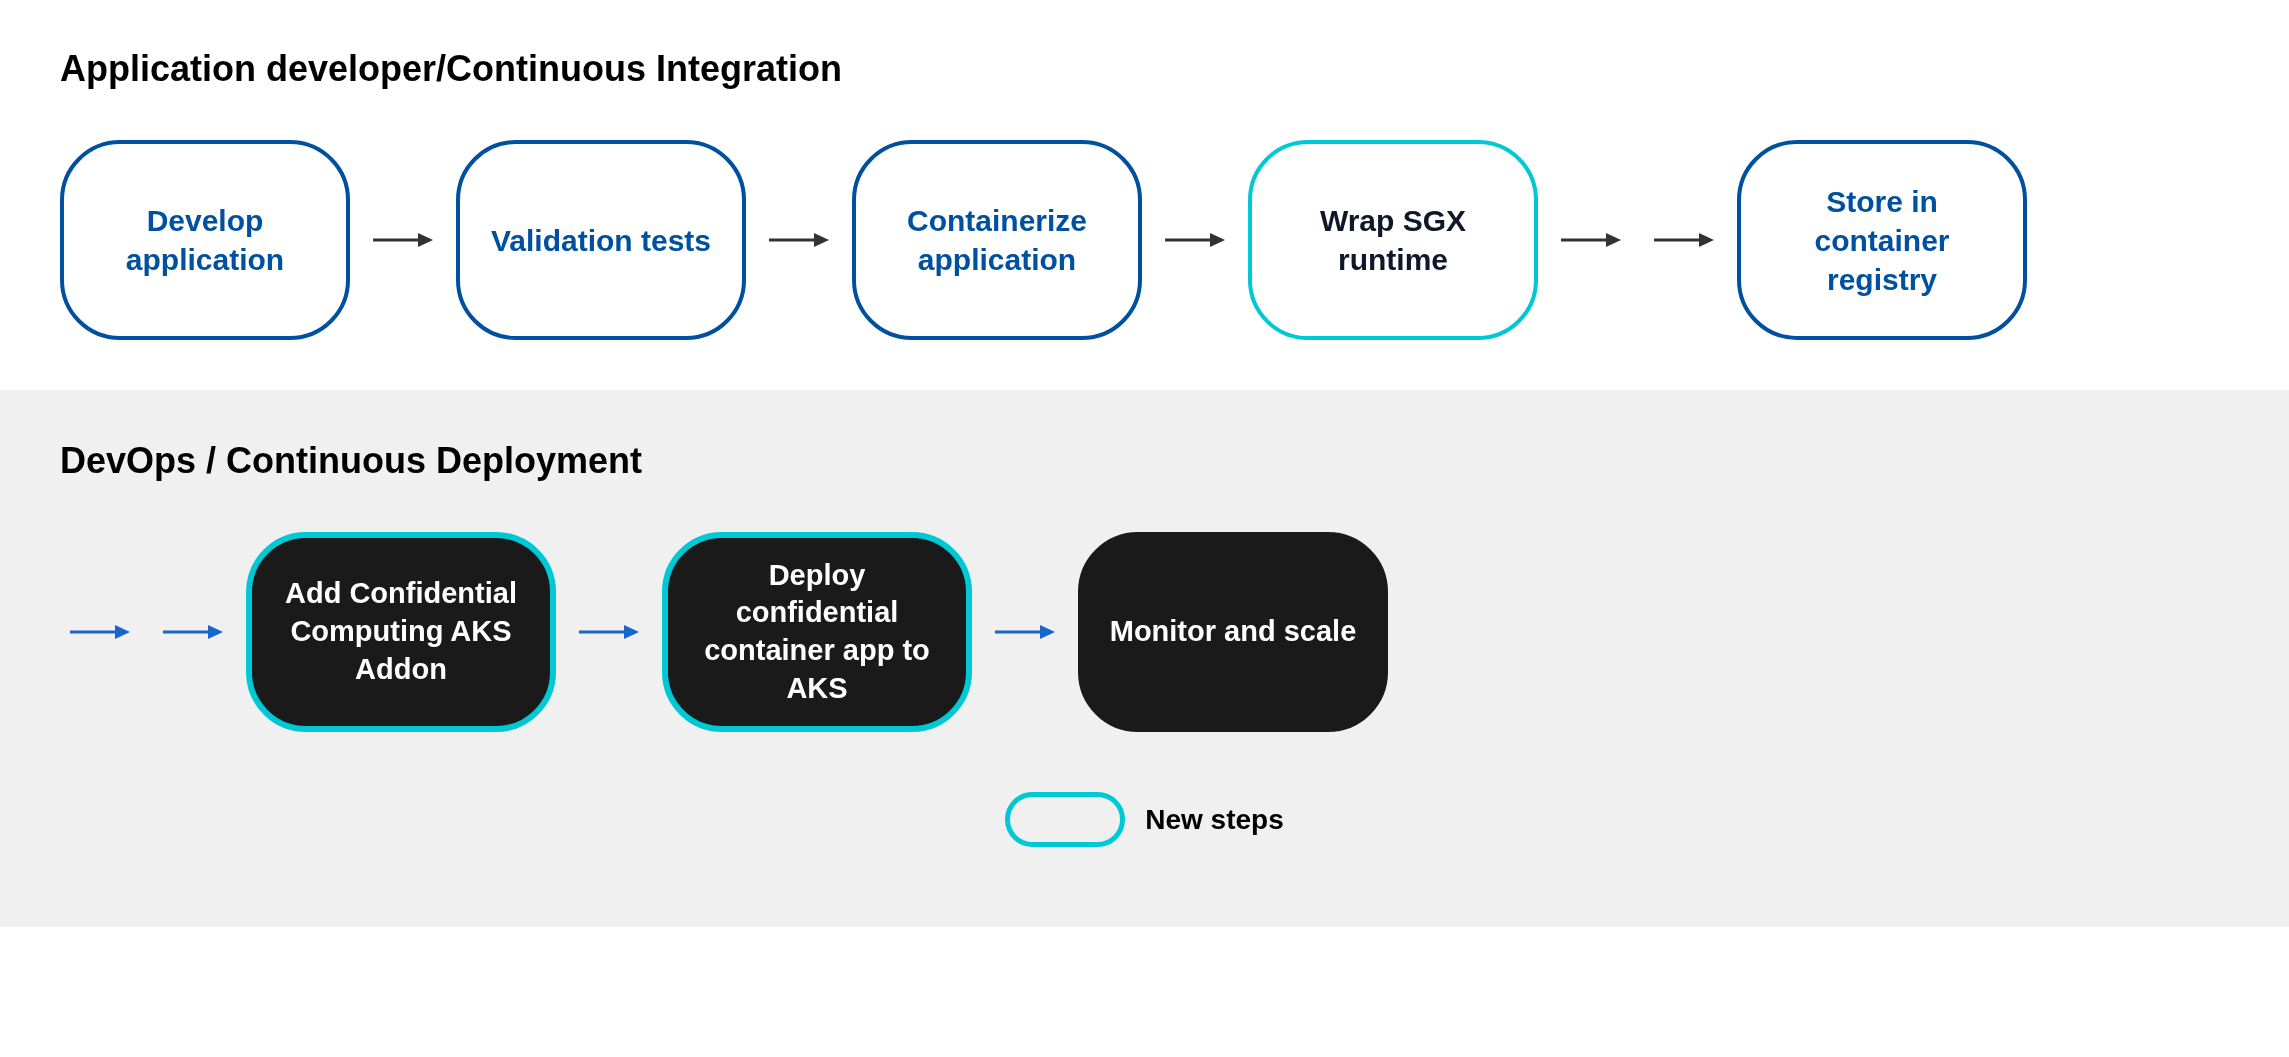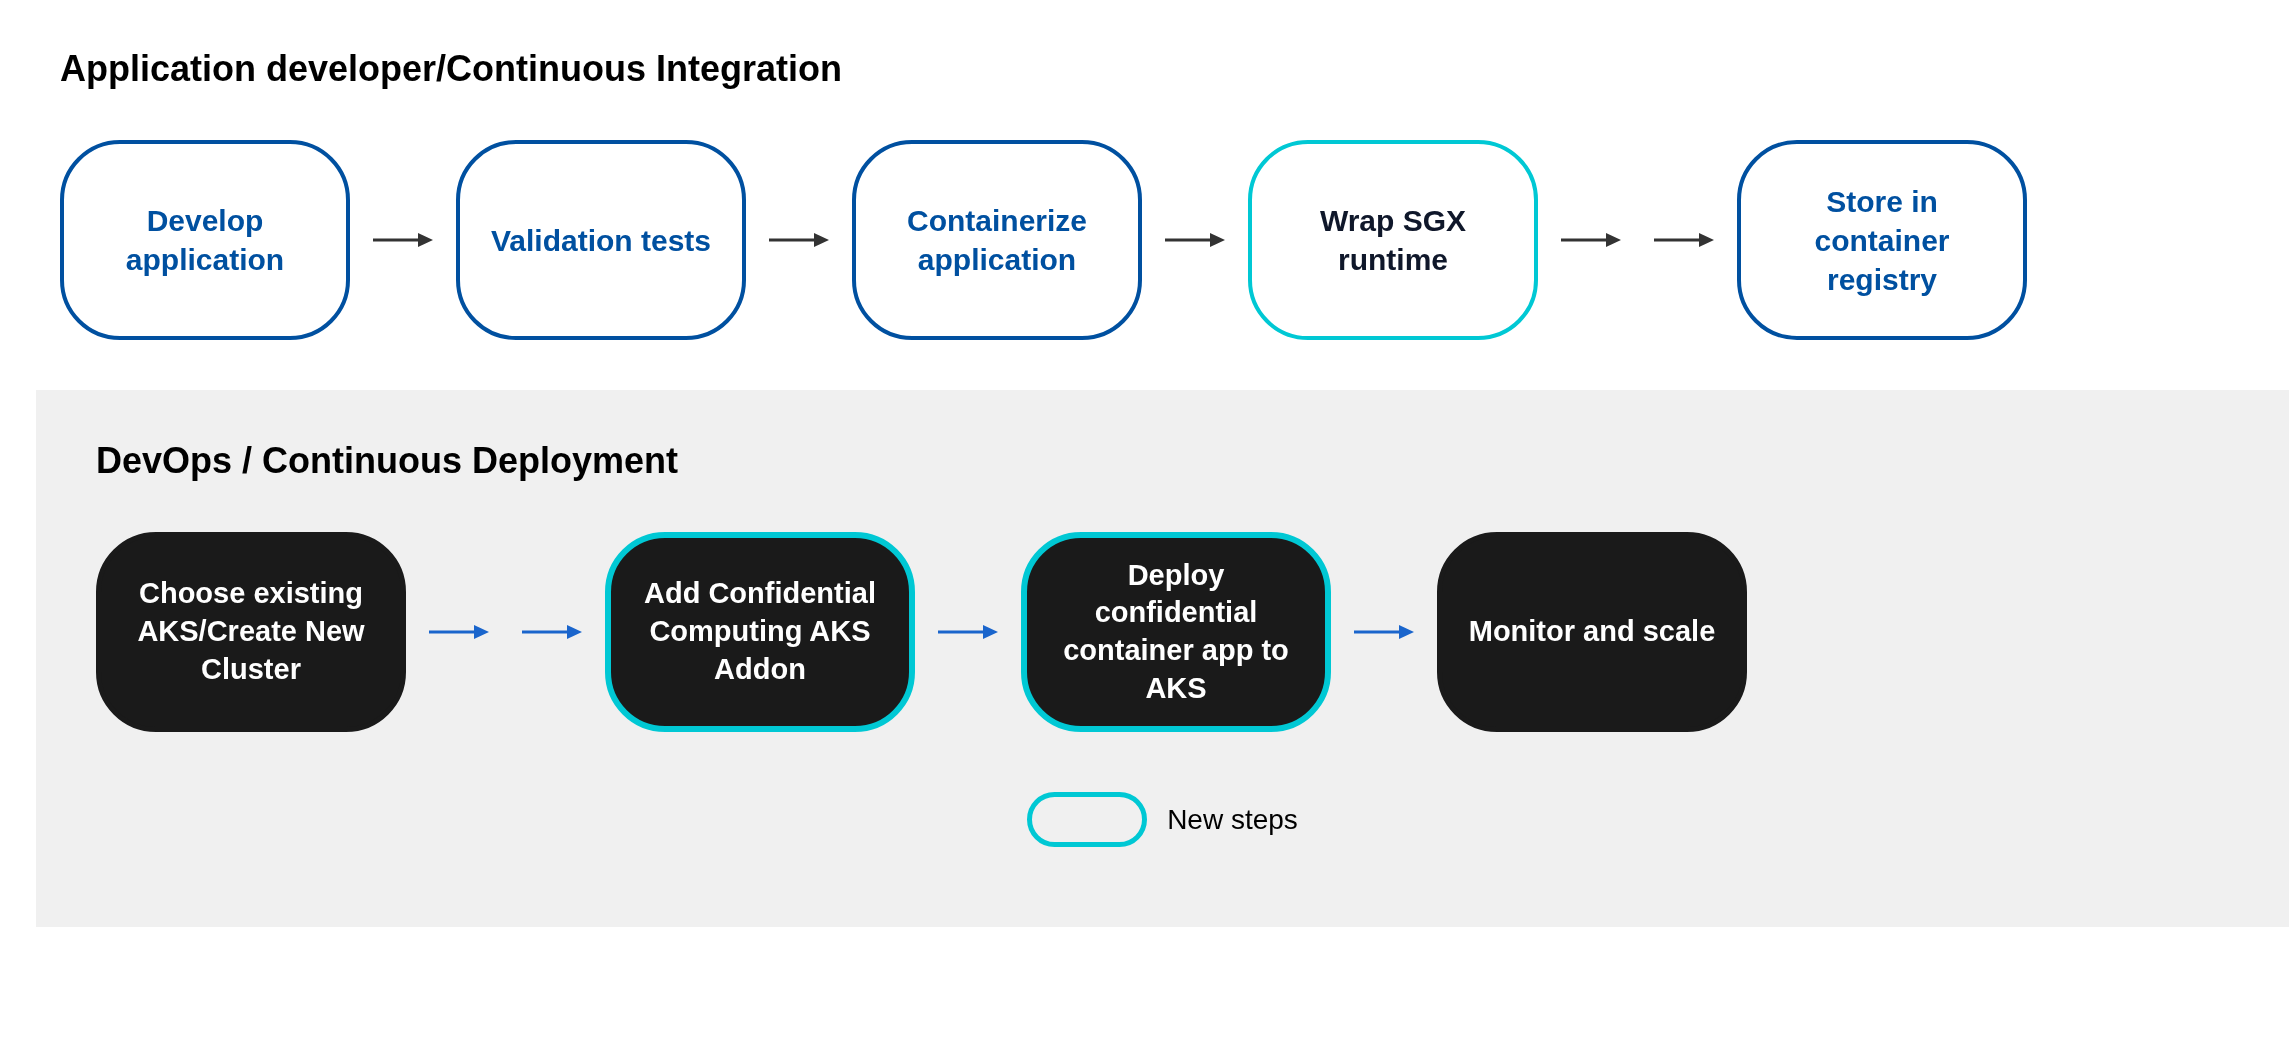--- a/index.html
+++ b/index.html
@@ -12,21 +12,20 @@
     }
 
     .top-section {
       background: #ffffff;
       padding: 48px 60px 50px 60px;
     }
 
     .bottom-section {
       background: #f0f0f0;
       padding: 50px 60px 80px 60px;
-      margin-left: 36px;
     }
 
     .section-title {
       font-size: 36px;
       font-weight: 600;
       color: #000000;
       margin-bottom: 50px;
     }
 
     .flow-row {
@@ -116,21 +115,21 @@
       width: 120px;
       height: 55px;
       border-radius: 30px;
       border: 5px solid #00c8d4;
       background: transparent;
     }
 
     .legend-text {
       font-size: 28px;
       color: #000000;
-      font-weight: 400;
+      font-weight: 700;
     }
   </style>
 </head>
 <body>
 
 <div class="top-section">
   <h2 class="section-title">Application developer/Continuous Integration</h2>
 
   <div class="flow-row">
 
@@ -191,23 +190,20 @@
     </div>
 
   </div>
 </div>
 
 <div class="bottom-section">
   <h2 class="section-title">DevOps / Continuous Deployment</h2>
 
   <div class="flow-row">
 
-    <div class="node-bottom">
-      <span>Choose existing AKS/Create New Cluster</span>
-    </div>
 
     <div class="arrow arrow-bottom">
       <svg viewBox="0 0 60 30" xmlns="http://www.w3.org/2000/svg">
         <line x1="0" y1="15" x2="45" y2="15" stroke="#1a65cc" stroke-width="3"></line>
         <polygon points="45,8 60,15 45,22" fill="#1a65cc"></polygon>
       </svg>
     </div>
 
 
     <div class="arrow arrow-bottom">

